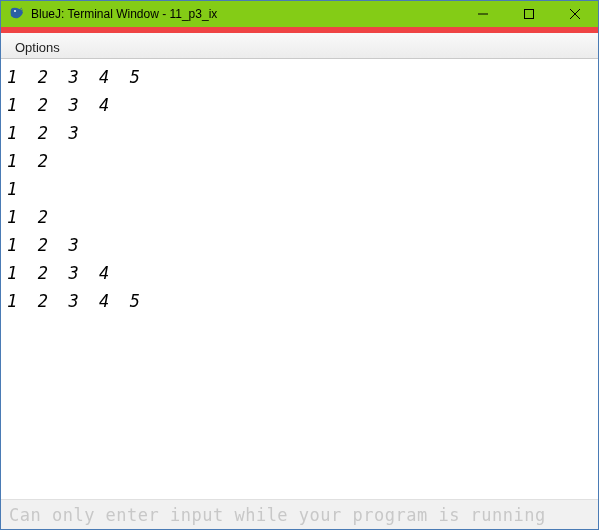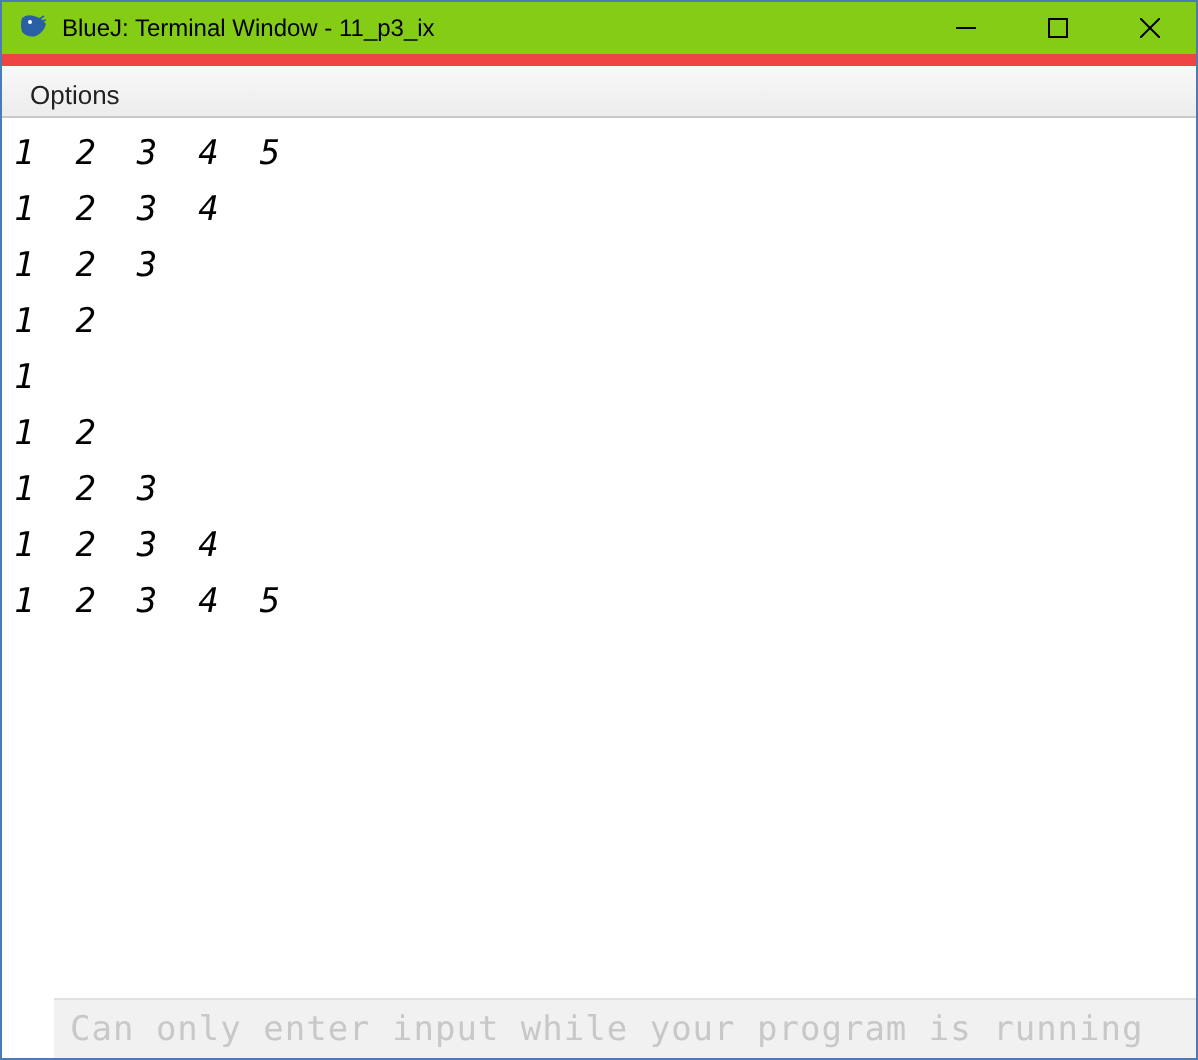--- a/index.html
+++ b/index.html
@@ -79,21 +79,20 @@
     }
     .terminal-line { white-space: pre; }
     .input-bar {
       height: 30px;
       background: #f1f1f1;
       border-top: 1px solid #e0e0e0;
       display: flex;
       align-items: center;
       padding: 0 8px;
       flex-shrink: 0;
-      margin-left: 26px;
     }
     .input-field {
       width: 100%;
       border: none;
       background: transparent;
       font-family: "Lucida Console", Consolas, monospace;
       font-size: 17px;
       color: #c8c8c8;
       outline: none;
       letter-spacing: 0.5px;

